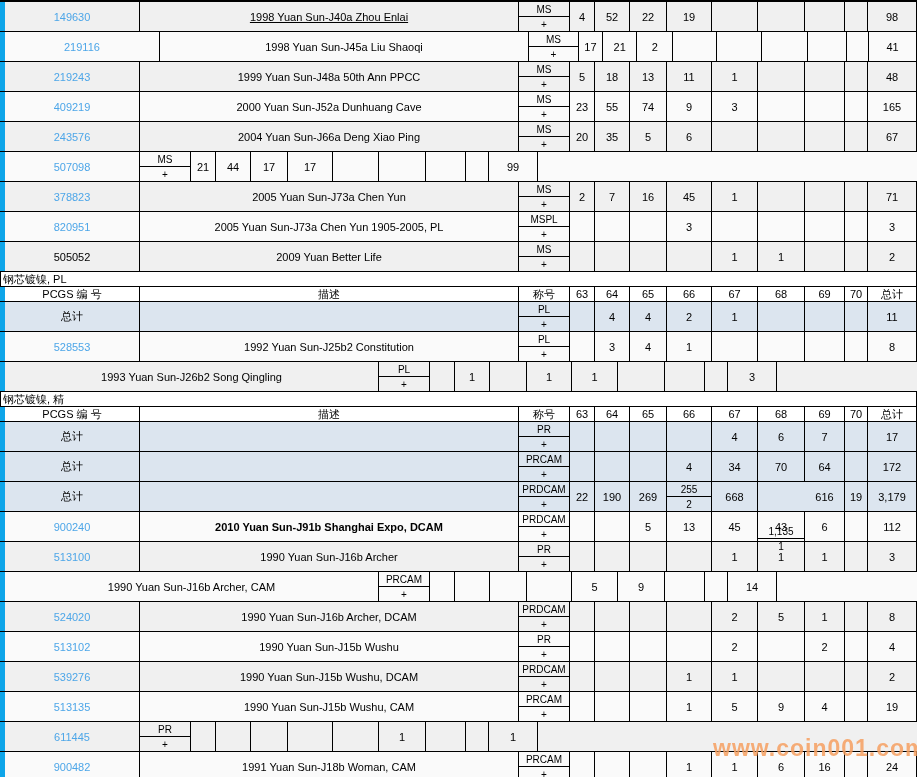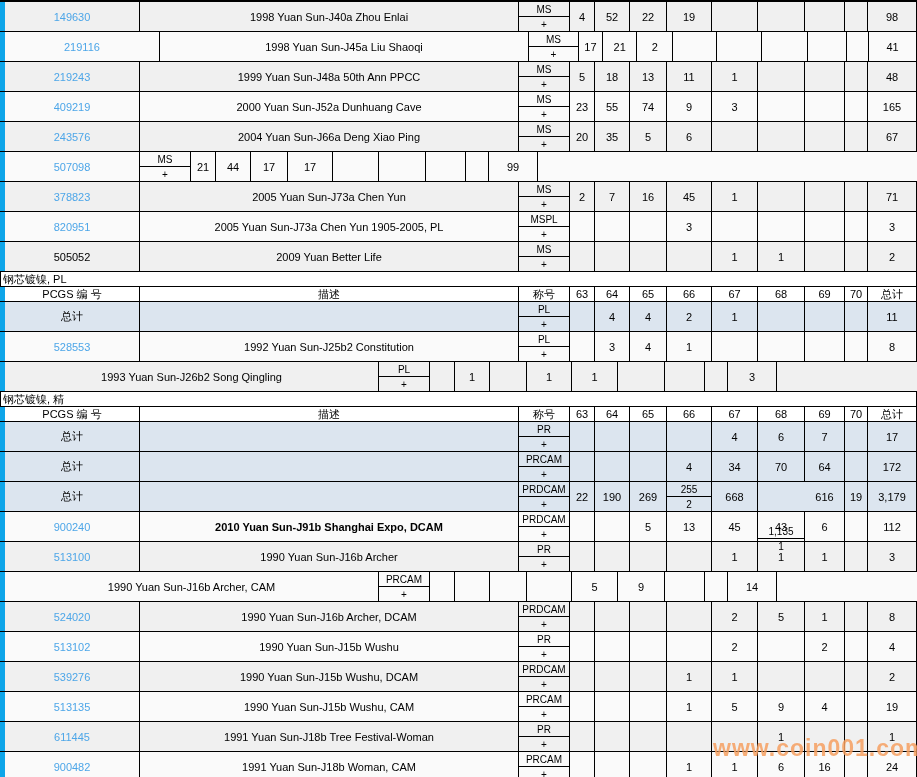--- a/index.html
+++ b/index.html
@@ -75,21 +75,21 @@
     pointer-events: none;
     white-space: nowrap;
   }
 </style>
 </head>
 <body>
 
 <div class="census-table" id="census-table">
     <div class="row shade-a">
       <div class="cell link" style="width: 140px;">149630</div>
-      <div class="cell" style="width: 379px;">1998 Yuan Sun-J40a Zhou Enlai</div>
+      <div class="cell" style="width: 379px; text-decoration: underline;">1998 Yuan Sun-J40a Zhou Enlai</div>
       <div class="cell split-cell" style="width: 51px;">
         <div class="half top">MS</div>
         <div class="half">+</div>
       </div>
       <div class="cell" style="width: 25px;">4</div>
       <div class="cell" style="width: 35px;">52</div>
       <div class="cell" style="width: 37px;">22</div>
       <div class="cell" style="width: 45px;">19</div>
       <div class="cell" style="width: 46px;"></div>
       <div class="cell" style="width: 47px;"></div>
@@ -486,21 +486,20 @@
       <div class="cell" style="width: 37px;"></div>
       <div class="cell" style="width: 45px;">1</div>
       <div class="cell" style="width: 46px;">5</div>
       <div class="cell" style="width: 47px;">9</div>
       <div class="cell" style="width: 40px;">4</div>
       <div class="cell" style="width: 23px;"></div>
       <div class="cell" style="width: 49px;">19</div>
     </div>
     <div class="row shade-a">
       <div class="cell link" style="width: 140px;">611445</div>
-      <div class="cell" style="width: 379px;">1991 Yuan Sun-J18b Tree Festival-Woman</div>
       <div class="cell split-cell" style="width: 51px;">
         <div class="half top">PR</div>
         <div class="half">+</div>
       </div>
       <div class="cell" style="width: 25px;"></div>
       <div class="cell" style="width: 35px;"></div>
       <div class="cell" style="width: 37px;"></div>
       <div class="cell" style="width: 45px;"></div>
       <div class="cell" style="width: 46px;"></div>
       <div class="cell" style="width: 47px;">1</div>

